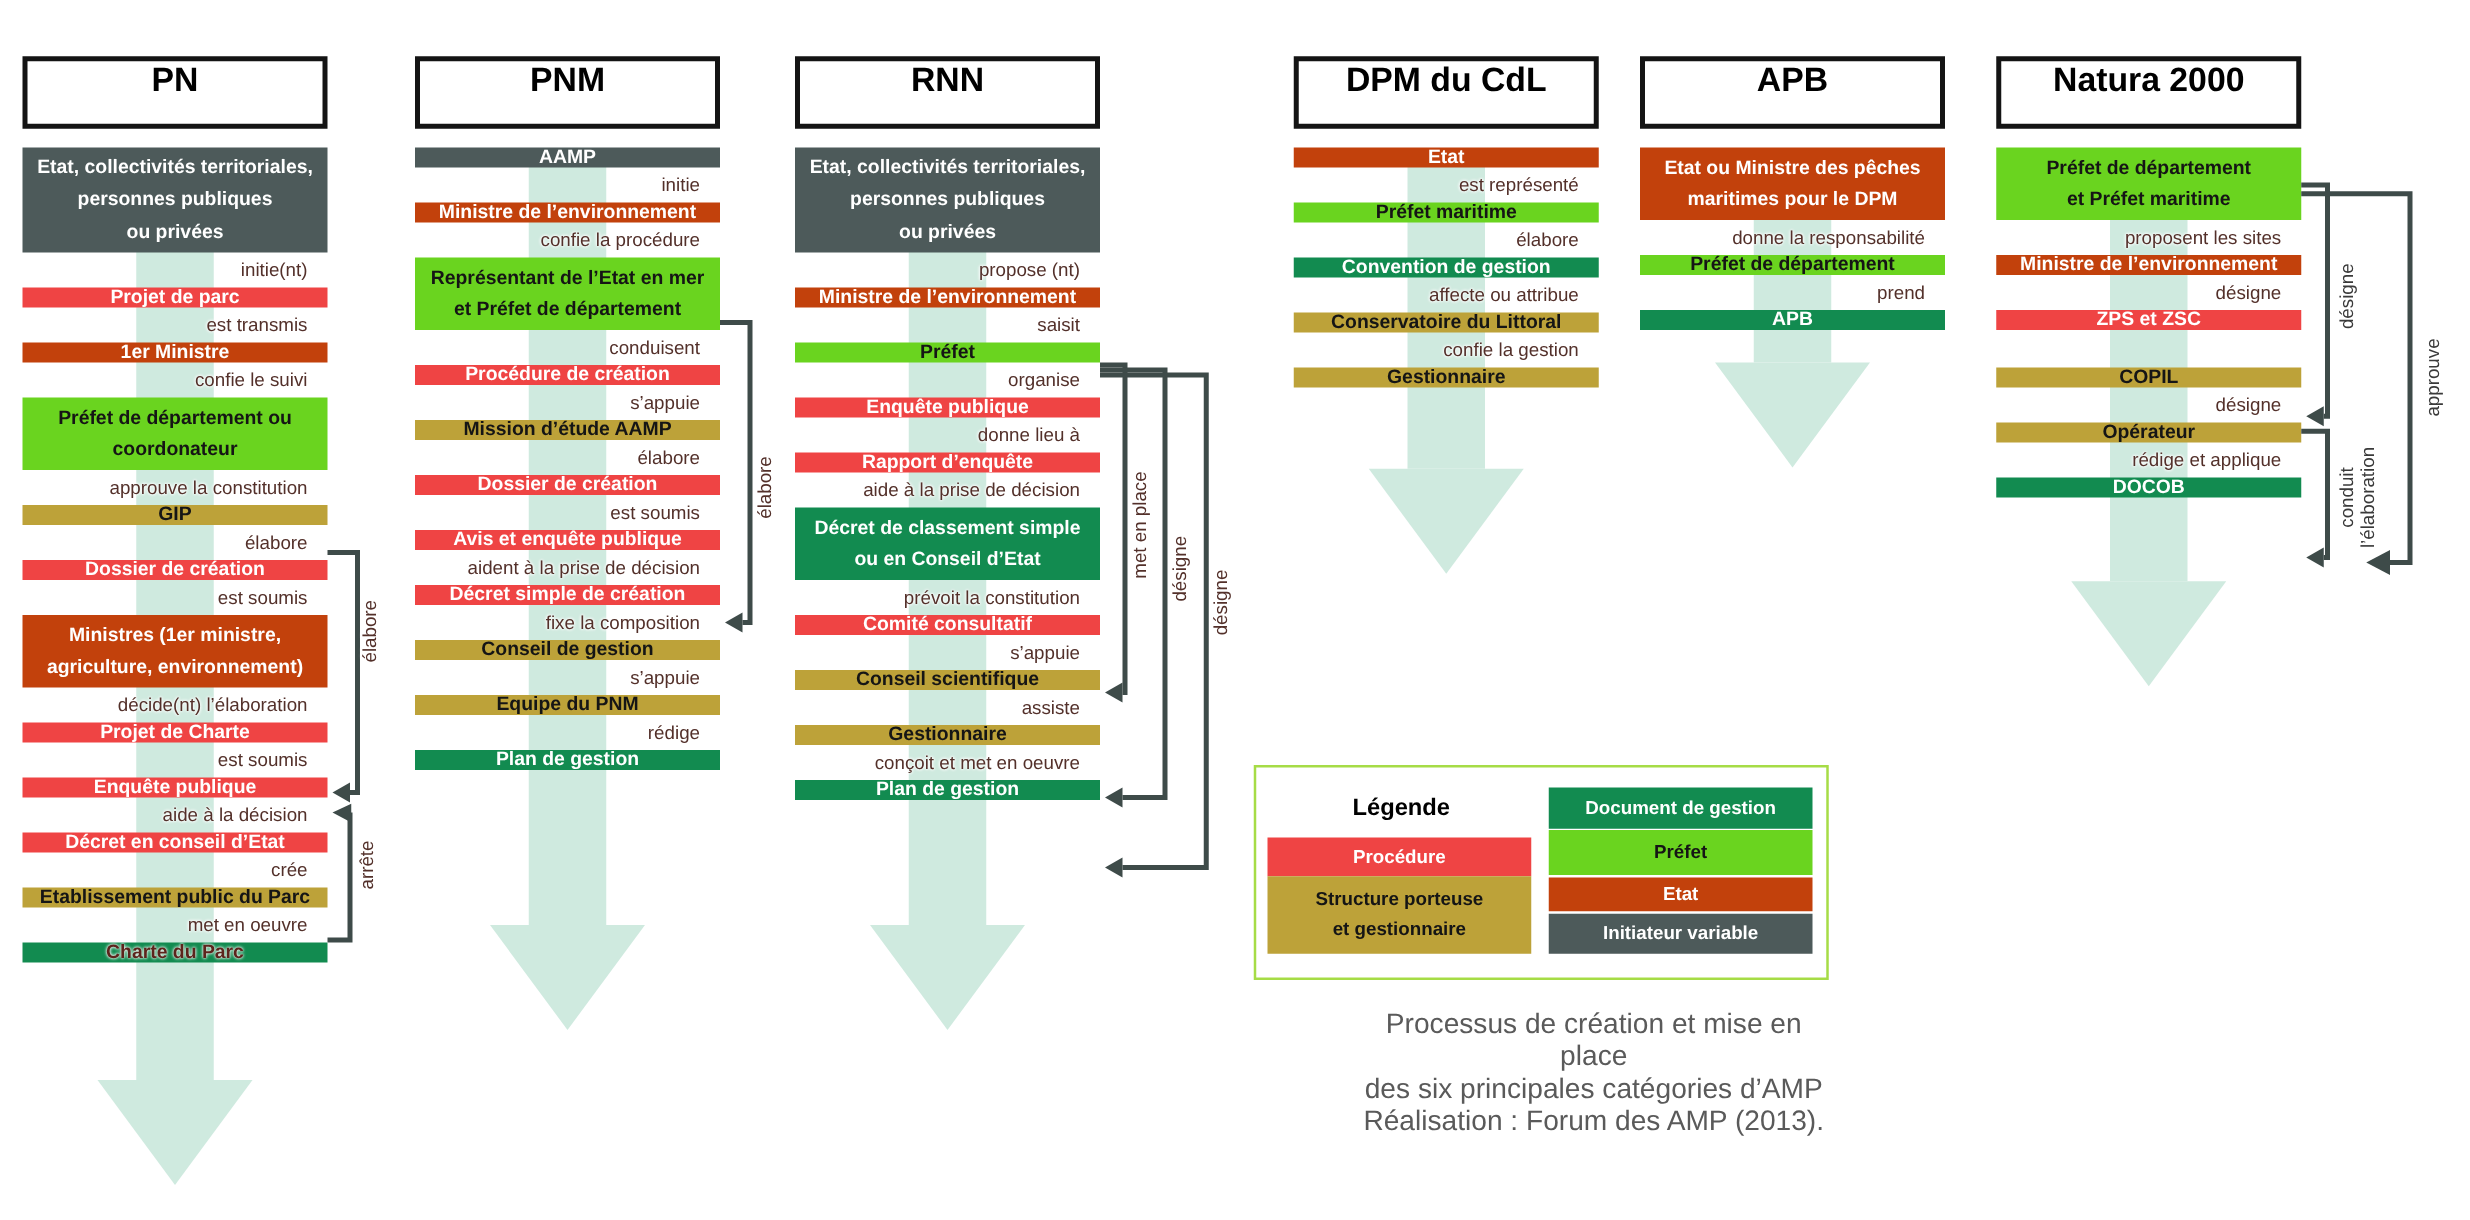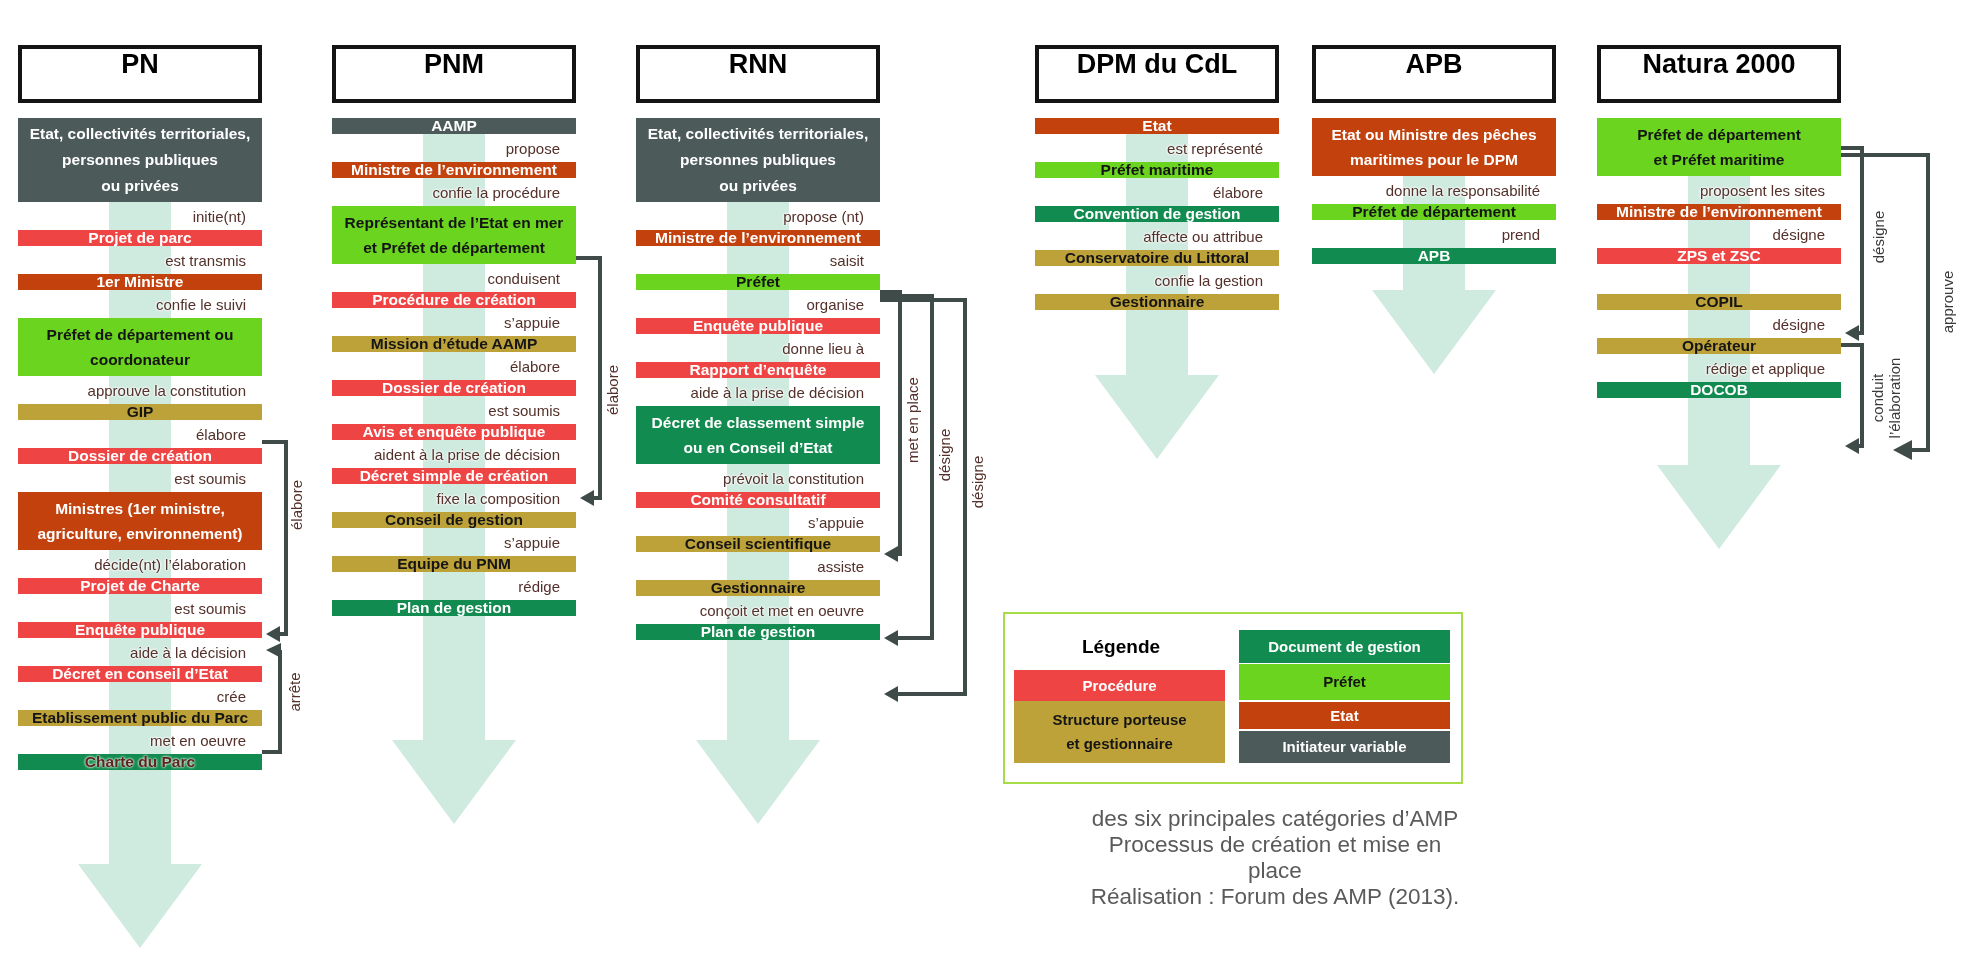--- a/index.html
+++ b/index.html
@@ -137,21 +137,21 @@
     <div class="hdr">
       <span>PNM</span>
     </div>
     <div class="flow-shaft" style="left:91px;top:80px;width:62px;height:615px"></div>
     <div class="flow-head" style="left:60px;top:695px"></div>
     <div class="steps">
       <div class="bx dark b1">
           <span>AAMP</span>
         </div>
       <div class="act">
-          <span>propose</span>
+          <span>initie</span>
         </div>
       <div class="bx purple b1">
           <span>Ministre de l’environnement</span>
         </div>
       <div class="act">
           <span>confie la procédure</span>
         </div>
       <div class="bx green b2">
         <span>Représentant de l’Etat en mer</span>
         <span>et Préfet de département</span>
@@ -446,18 +446,18 @@
     </div>
     <div class="lg purple" style="left:234px;top:88px;width:211px;height:27px">
       <span>Etat</span>
     </div>
     <div class="lg dark" style="left:234px;top:117px;width:211px;height:32px">
       <span>Initiateur variable</span>
     </div>
   </div>
 
   <div id="caption">
+    <div>Processus de création et mise en place</div>
     <div>des six principales catégories d’AMP</div>
-    <div>Processus de création et mise en place</div>
     <div>Réalisation : Forum des AMP (2013).</div>
   </div>
 
 </div>
 
 </body></html>

